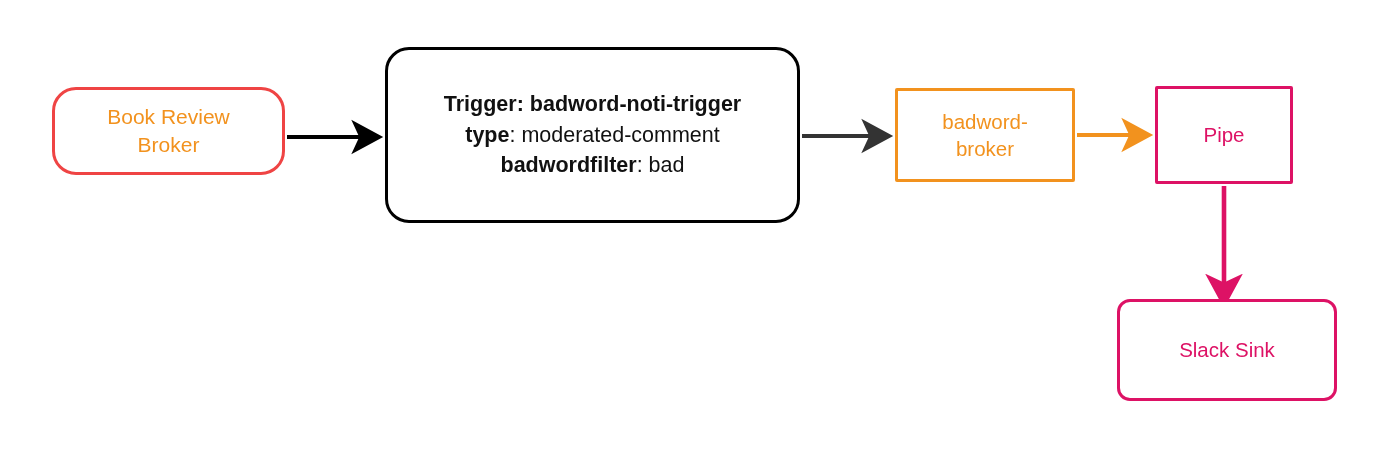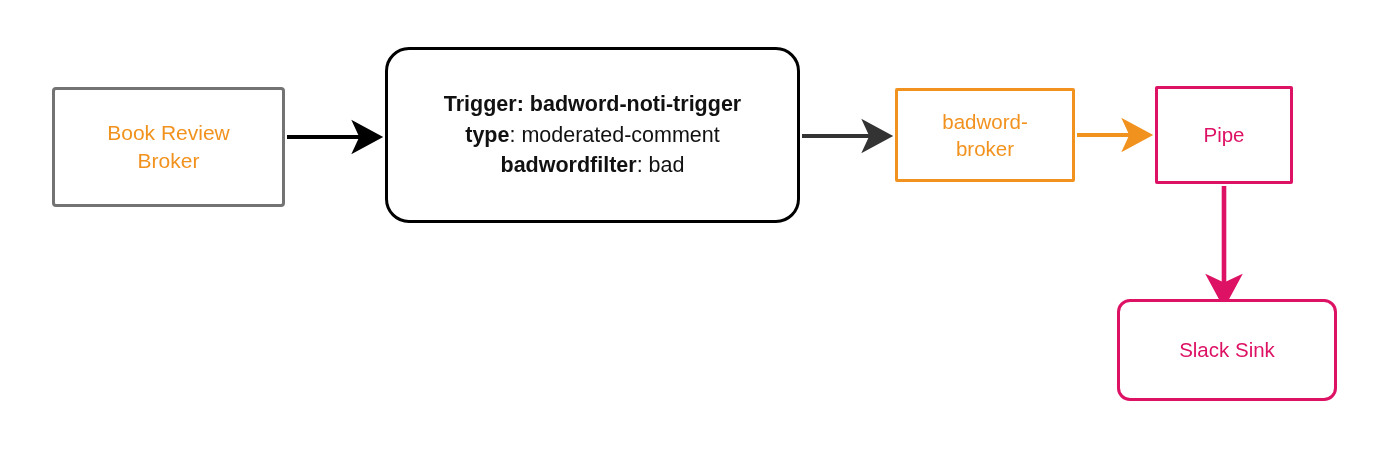--- a/index.html
+++ b/index.html
@@ -41,23 +41,23 @@
     width: 100%;
     padding: 0 6px;
     box-sizing: border-box;
   }
 
   
   #node-book-review-broker {
     left: 52px;
     top: 87px;
     width: 233px;
-    height: 120px;
-    border: 3px solid #737373;
-    border-radius: 4px;
+    height: 88px;
+    border: 3px solid #ef4444;
+    border-radius: 24px;
     color: #F2921E;
     font-size: 21px;
   }
 
   
   #node-trigger {
     left: 385px;
     top: 47px;
     width: 415px;
     height: 176px;

